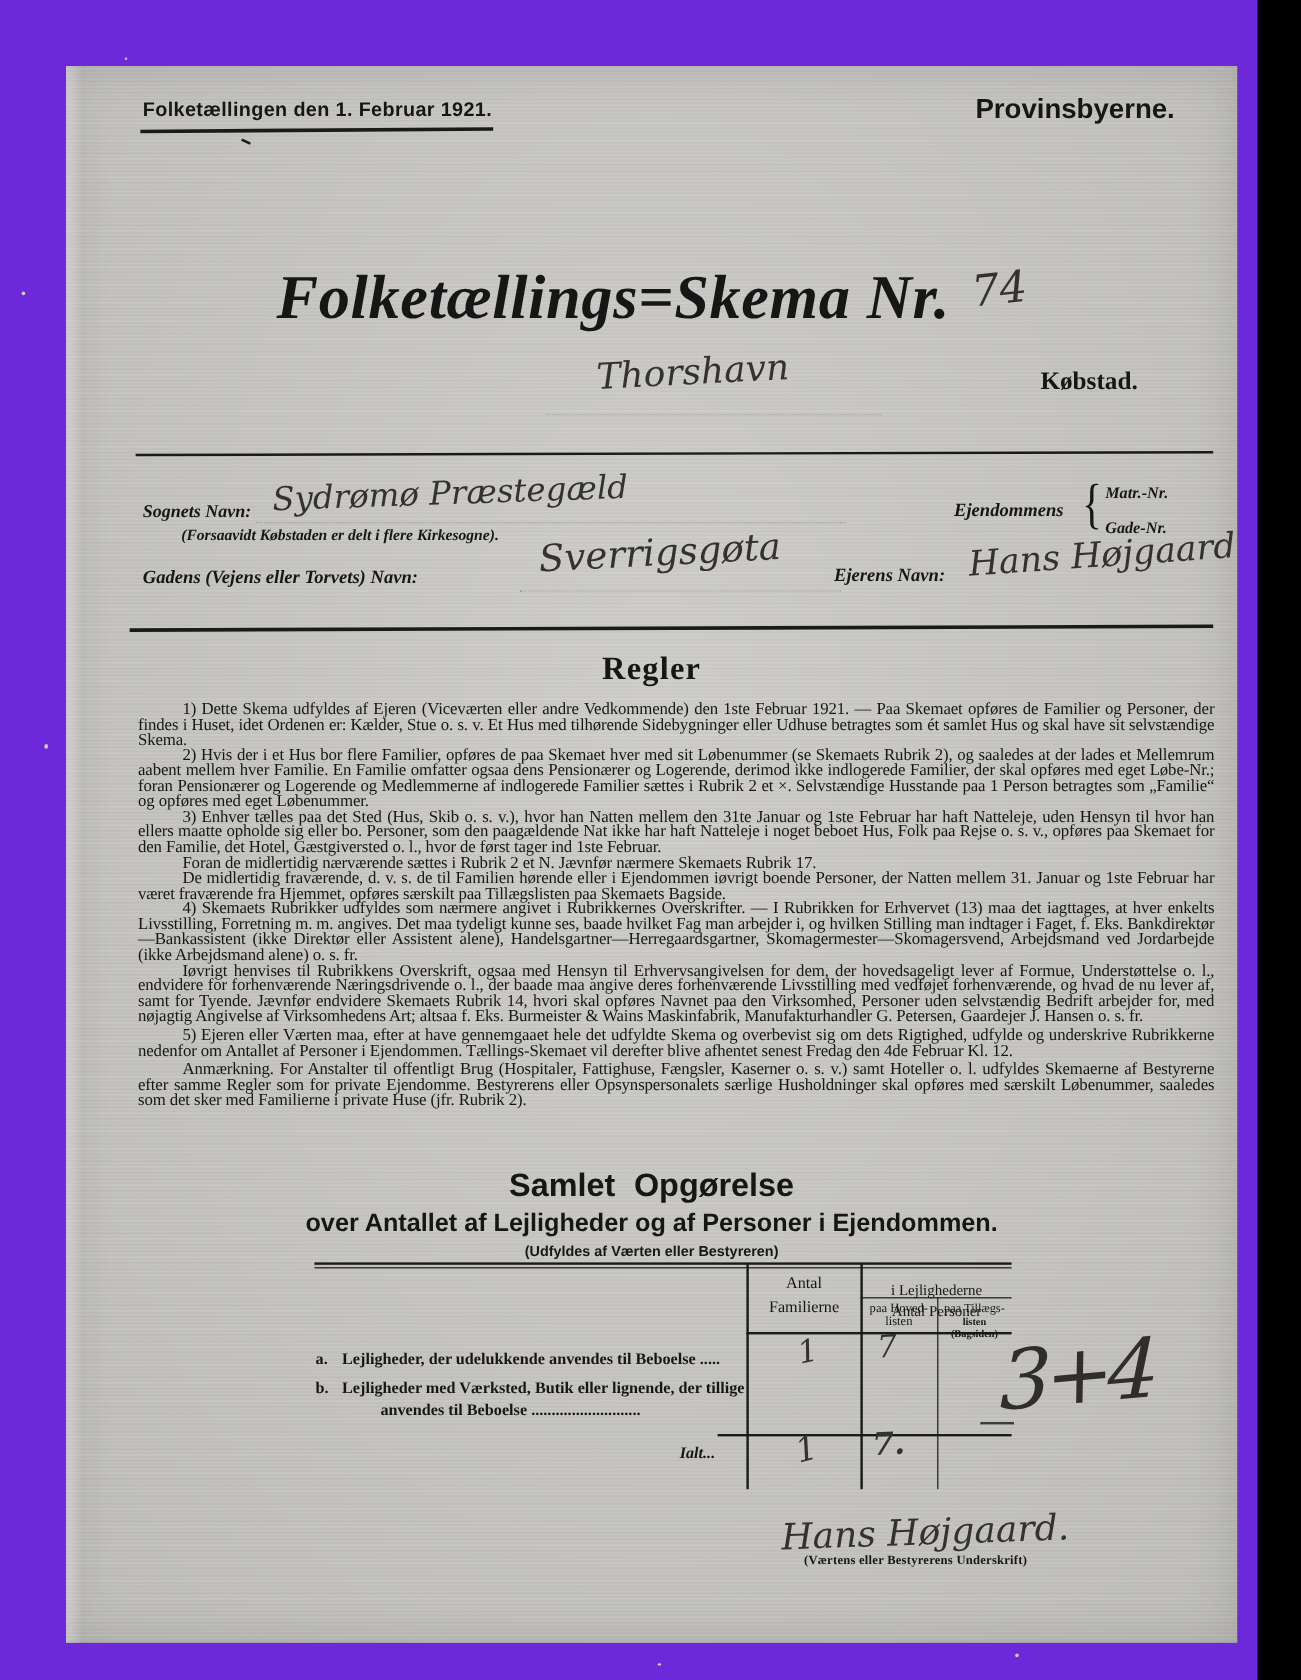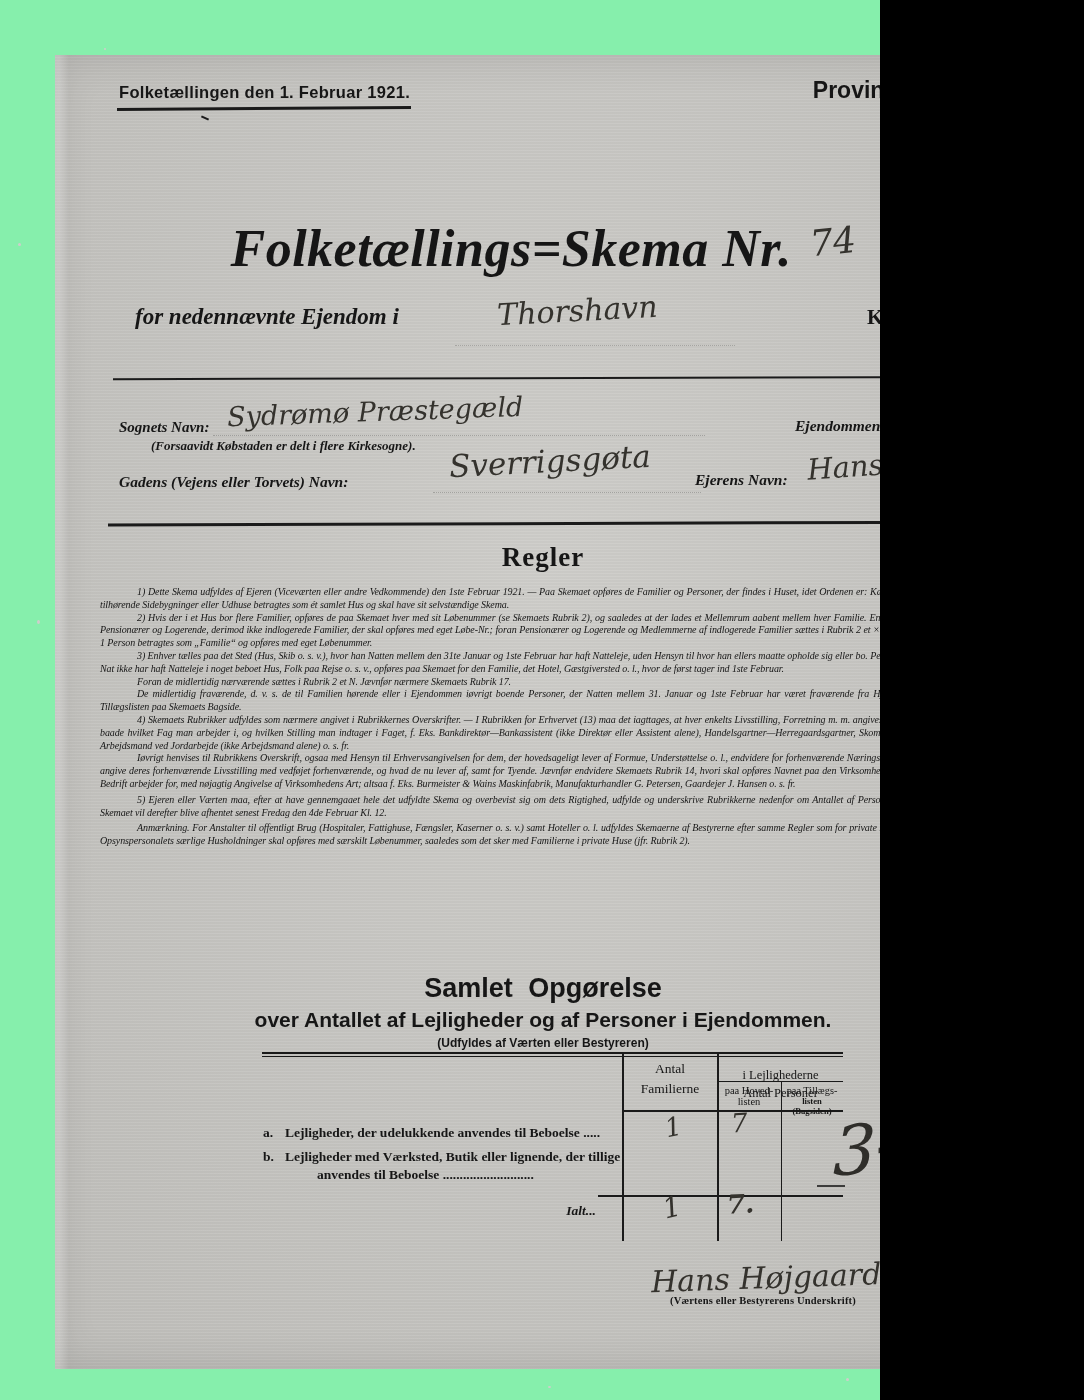--- a/index.html
+++ b/index.html
@@ -1,34 +1,34 @@
 <!DOCTYPE html>
 <html><head>
 <meta charset="utf-8">
 <style>
   html,body{margin:0;padding:0;background:#000;}
-  .canvas{position:relative;width:880px;height:1400px;background:#86efac;overflow:hidden;
+  .canvas{position:relative;width:1048px;height:1400px;background:#6d28d9;overflow:hidden;
           font-family:"Liberation Serif","DejaVu Serif",serif;color:#161616;}
   .paper{position:absolute;left:55px;top:55px;width:976px;height:1314px;background:#c8c7c3;
          background-image:
            repeating-linear-gradient(0deg, rgba(255,255,255,0.06) 0 1px, rgba(0,0,0,0.015) 1px 3px),
            linear-gradient(90deg, rgba(255,255,255,0.35) 0 4px, rgba(255,255,255,0) 14px),
            radial-gradient(ellipse at 50% 40%, rgba(255,255,255,0.10), rgba(0,0,0,0.05));
          box-shadow: inset 0 0 40px rgba(0,0,0,0.12);}
   .abs{position:absolute;}
   .sans{font-family:"Liberation Sans","DejaVu Sans",sans-serif;}
   .b{font-weight:bold;} .i{font-style:italic;}
   .hand{font-family:"DejaVu Serif","Liberation Serif",serif;font-style:italic;color:#34322d;display:inline-block;}
   .line{background:#1a1a1a;}
   .dotted{border-bottom:1.5px dotted rgba(20,20,20,0.45);}
   .ctr{text-align:center;width:100%;left:0;}
   .speck{position:absolute;background:#cfcecb;border-radius:50%;}
   
-  .rules{position:absolute;left:45px;top:531px;width:897px;font-size:10px;line-height:12.8px;
-         text-align:justify;letter-spacing:-0.1px;font-style:italic;}
+  .rules{position:absolute;left:60px;top:531px;width:897px;font-size:14px;line-height:12.8px;
+         text-align:justify;letter-spacing:-0.1px;}
   .rules p{margin:0;text-indent:37px;}
   .rules p.gap{margin-top:3px;}
   
   .tcell{position:absolute;text-align:center;}
 </style>
 </head>
 <body>
 
 <div class="canvas">
 
@@ -44,21 +44,20 @@
     <div class="abs sans b" style="left:64px;top:28px;font-size:16.5px;letter-spacing:.3px;">Folketællingen den 1. Februar 1921.</div>
     <div class="abs line" style="left:62px;top:52px;width:294px;height:3px;transform:rotate(-0.4deg);"></div>
     <div class="abs line" style="left:146px;top:62px;width:8px;height:2px;transform:rotate(25deg);"></div>
     <div class="abs sans b" style="right:52px;top:22px;font-size:23px;">Provinsbyerne.</div>
 
     <div class="abs ctr" style="top:164px;">
       <span class="b i" style="font-size:52px;letter-spacing:.5px;">Folketællings=Skema Nr.</span>
       <span class="hand" style="font-size:36px;margin-left:14px;position:relative;top:-12px;transform:rotate(-6deg);">74</span>
     </div>
 
-    <div class="abs b i" style="left:80px;top:249px;font-size:23px;">for nedennævnte Ejendom i</div>
     <div class="abs dotted" style="left:400px;top:290px;width:280px;opacity:.45;"></div>
     <div class="abs hand" style="left:442px;top:238px;font-size:30px;transform:rotate(-3deg);">Thorshavn</div>
     <div class="abs b" style="left:812px;top:250px;font-size:21px;">Købstad.</div>
 
     <div class="abs line" style="left:58px;top:322px;width:898px;height:2px;transform:rotate(-0.15deg);"></div>
 
     <div class="abs b i" style="left:64px;top:364px;font-size:15px;">Sognets Navn:</div>
     <div class="abs dotted" style="left:158px;top:380px;width:492px;opacity:.5;"></div>
     <div class="abs hand" style="left:172px;top:341px;font-size:27px;transform:rotate(-2deg);">Sydrømø Præstegæld</div>
     <div class="abs b i" style="left:96px;top:383px;font-size:13px;">(Forsaavidt Købstaden er delt i flere Kirkesogne).</div>

